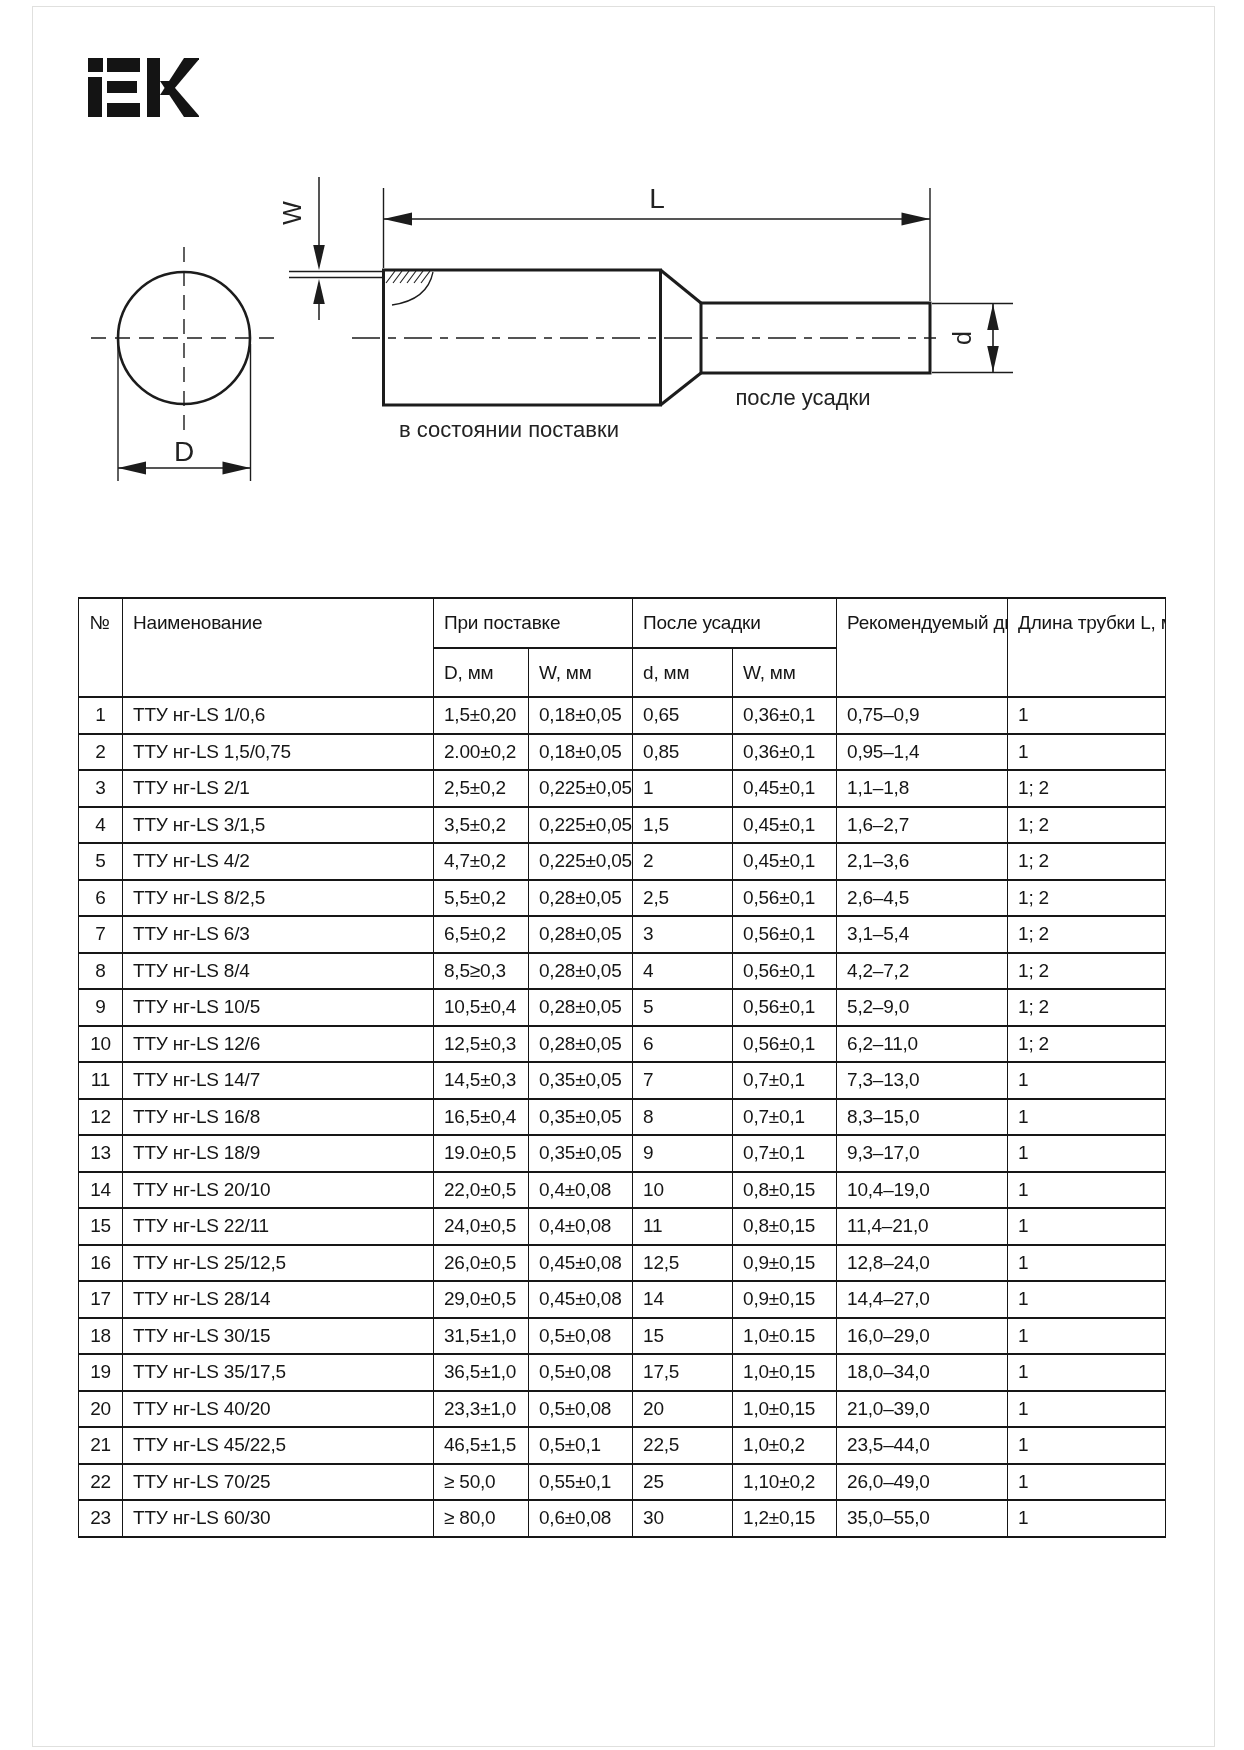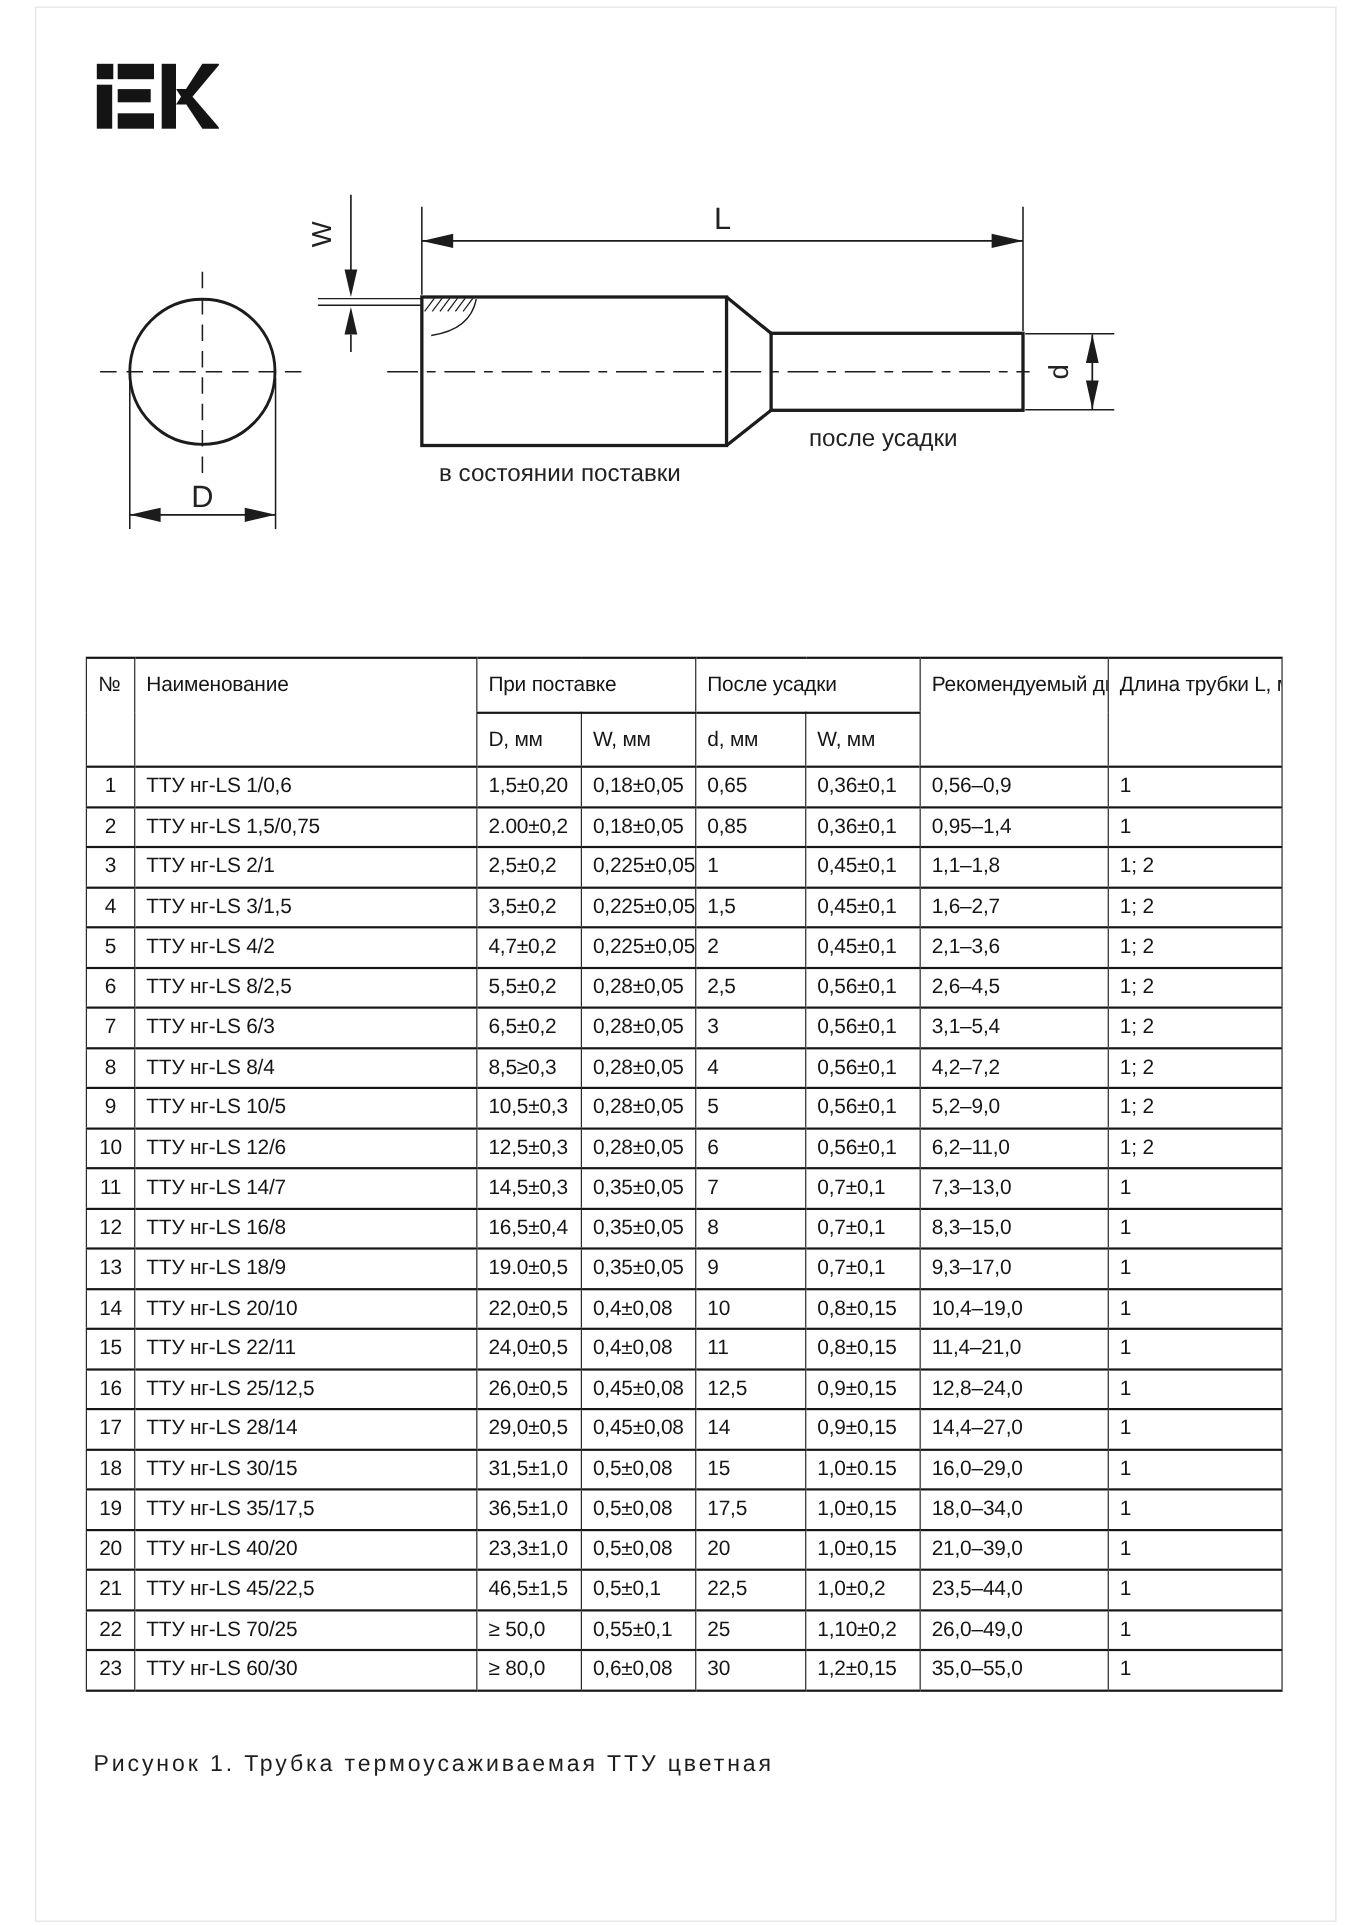--- a/index.html
+++ b/index.html
@@ -155,21 +155,21 @@
         </tr>
       </thead>
       <tbody>
           <tr>
             <td>1</td>
             <td>ТТУ нг-LS 1/0,6</td>
             <td>1,5±0,20</td>
             <td>0,18±0,05</td>
             <td>0,65</td>
             <td>0,36±0,1</td>
-            <td>0,56–0,9</td>
+            <td>0,75–0,9</td>
             <td>1</td>
           </tr>
           <tr>
             <td>2</td>
             <td>ТТУ нг-LS 1,5/0,75</td>
             <td>2.00±0,2</td>
             <td>0,18±0,05</td>
             <td>0,85</td>
             <td>0,36±0,1</td>
             <td>0,95–1,4</td>
@@ -231,21 +231,21 @@
             <td>8,5≥0,3</td>
             <td>0,28±0,05</td>
             <td>4</td>
             <td>0,56±0,1</td>
             <td>4,2–7,2</td>
             <td>1; 2</td>
           </tr>
           <tr>
             <td>9</td>
             <td>ТТУ нг-LS 10/5</td>
-            <td>10,5±0,3</td>
+            <td>10,5±0,4</td>
             <td>0,28±0,05</td>
             <td>5</td>
             <td>0,56±0,1</td>
             <td>5,2–9,0</td>
             <td>1; 2</td>
           </tr>
           <tr>
             <td>10</td>
             <td>ТТУ нг-LS 12/6</td>
             <td>12,5±0,3</td>
@@ -382,15 +382,14 @@
             <td>0,6±0,08</td>
             <td>30</td>
             <td>1,2±0,15</td>
             <td>35,0–55,0</td>
             <td>1</td>
           </tr>
         </tbody>
     </table>
   </div>
 
-  <div class="figure-caption">Рисунок 1. Трубка термоусаживаемая ТТУ цветная</div>
 
 </div>
 
 </body></html>

